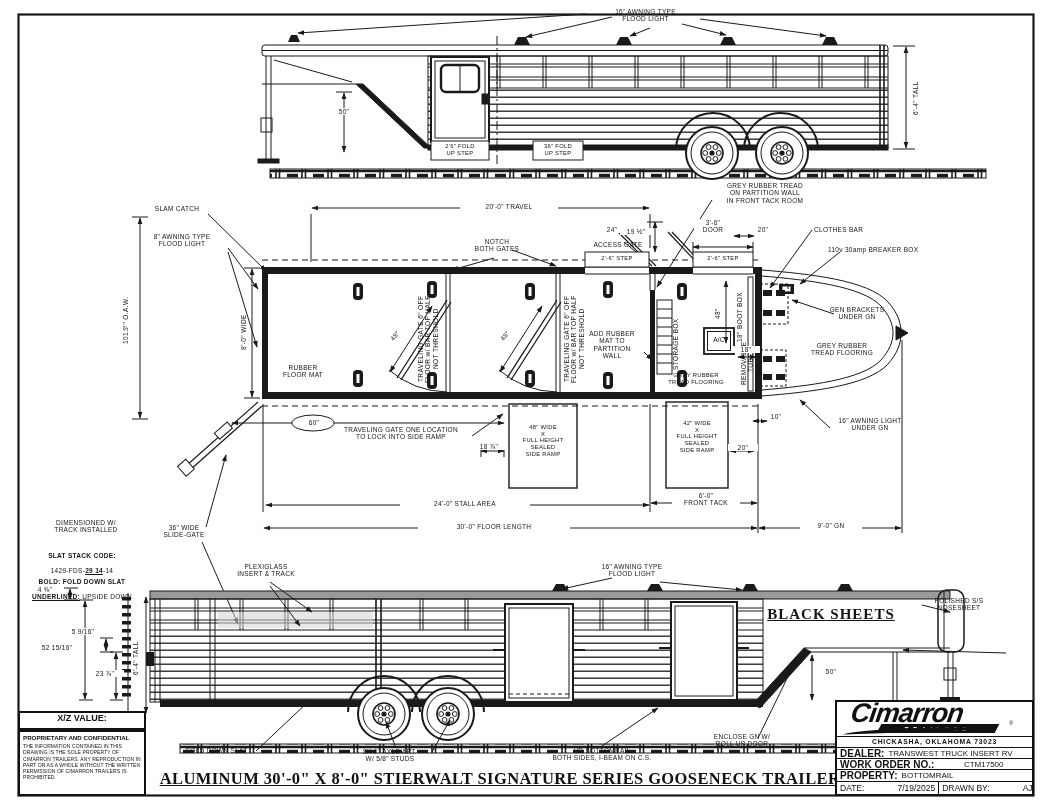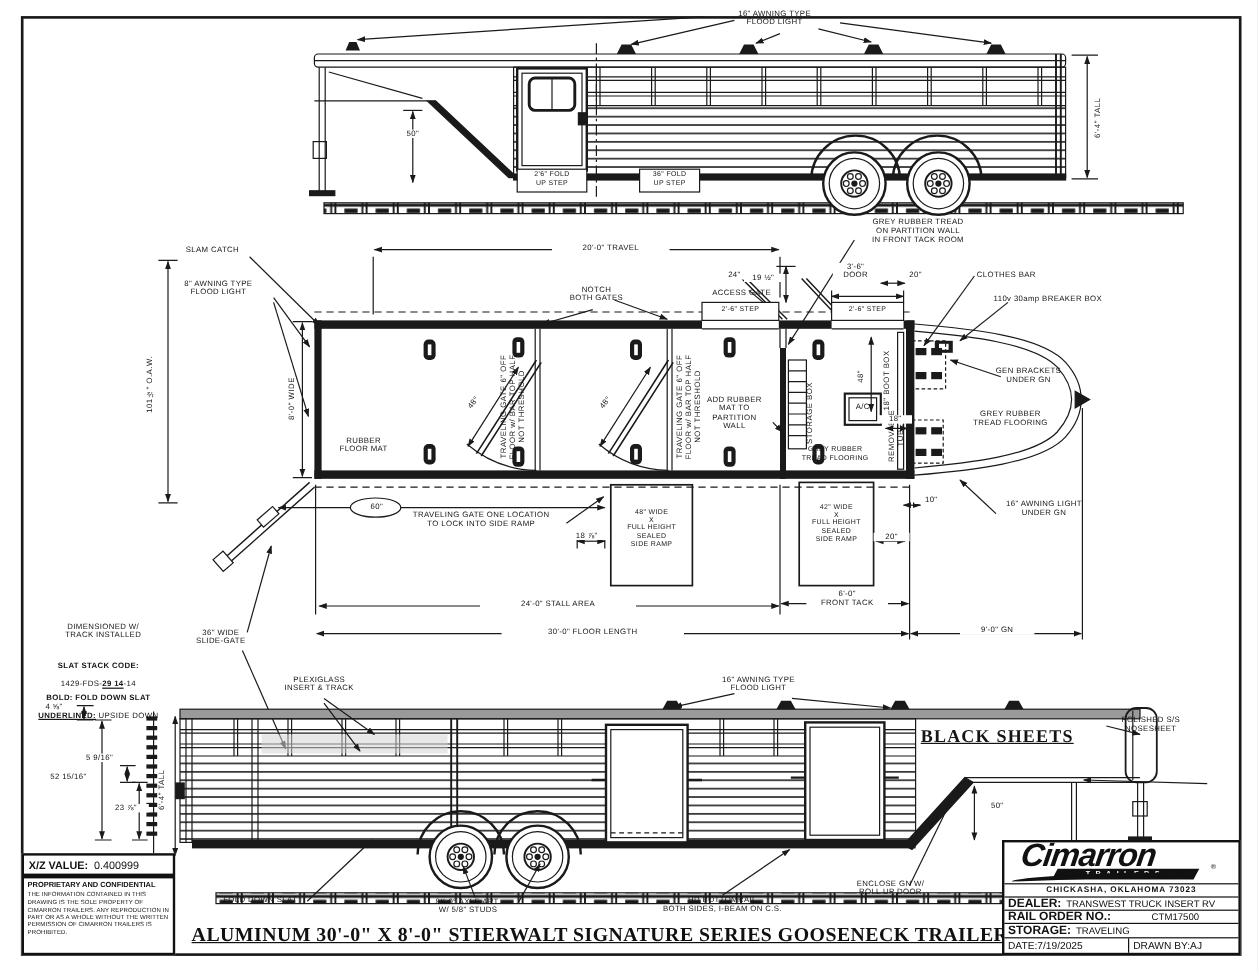--- a/index.html
+++ b/index.html
@@ -9,36 +9,36 @@
   .s{font-size:5.8px;}
   .xs{font-size:5px;letter-spacing:.2px;}
   .b{font-weight:bold;}
   .u{text-decoration:underline;}
   .left{text-align:left;}
   .bg{background:#fff;padding:0 1px;}
   .ang{transform:rotate(-52deg);}
   .vlbl{position:absolute;writing-mode:vertical-rl;transform:rotate(180deg);font-size:6.5px;line-height:1.15;letter-spacing:.4px;text-align:center;white-space:pre-line;color:#151515;}
   .bs{font-family:"Liberation Serif",serif;font-weight:bold;font-size:15px;letter-spacing:1px;white-space:nowrap;text-decoration:underline;}
   .sheet-title{position:absolute;left:150px;top:769px;width:700px;text-align:center;font-family:"Liberation Serif",serif;font-weight:bold;font-size:16.5px;letter-spacing:.4px;text-decoration:underline;white-space:nowrap;}
-  .xz{position:absolute;left:18px;top:711px;width:128px;height:19px;border:2px solid #111;display:flex;align-items:center;gap:5px;padding:0 4px;font-size:9px;box-sizing:border-box;background:#fff;}
+  .xz{position:absolute;left:18px;top:711px;width:128px;height:19px;border:2px solid #111;display:flex;align-items:center;gap:5px;padding:0 4px;font-size:9px;box-sizing:border-box;background:#fff;flex-direction:column;}
   .prop{position:absolute;left:18px;top:730px;width:128px;height:66px;border:2px solid #111;box-sizing:border-box;padding:2px 3px;background:#fff;}
   .prop .ph{font-size:6.2px;font-weight:bold;margin-bottom:2px;}
   .prop .pb{font-size:5px;line-height:1.25;letter-spacing:.1px;}
   .tblock{position:absolute;left:835px;top:700px;width:199px;height:96px;border:2px solid #111;box-sizing:border-box;background:#fff;display:flex;flex-direction:column;}
   .tb-logo{position:relative;height:34px;overflow:hidden;}
   .tb-brand{position:absolute;left:14px;top:-4px;font-weight:bold;font-style:italic;font-size:27px;letter-spacing:-1px;transform:skewX(-8deg);white-space:nowrap;}
   .tb-reg{position:absolute;left:172px;top:18px;font-size:6px;}
   .tb-sub-bar{position:absolute;left:42px;top:22px;width:118px;height:9px;background:#111;transform:skewX(-28deg);display:flex;align-items:center;justify-content:center;}
   .tb-sub-bar span{color:#fff;font-size:6px;font-weight:bold;letter-spacing:4.5px;transform:skewX(28deg);}
   .tb-swoosh{position:absolute;left:6px;top:26px;width:150px;height:4px;background:#111;border-radius:50%/100% 100% 0 0;transform:rotate(-2deg);}
   .tb-city{height:10px;font-size:6.8px;font-weight:bold;text-align:center;letter-spacing:.8px;border-top:1.5px solid #111;line-height:10px;}
   .tb-row{display:flex;align-items:center;border-top:1.5px solid #111;font-size:8px;padding:0 3px;flex:1;white-space:nowrap;overflow:hidden;}
   .tb-row .k{font-weight:bold;margin-right:4px;font-size:10px;}
   .tb-split{display:flex;border-top:1.5px solid #111;flex:1.2;}
-  .tb-cell{display:flex;align-items:center;padding:0 3px;font-size:8.5px;white-space:nowrap;}
+  .tb-cell{display:flex;align-items:center;padding:0 3px;font-size:8.5px;white-space:nowrap;gap:33px;}
   .tb-cell.cl{flex:1.15;}
   .tb-cell.cr{flex:1;border-left:1.5px solid #111;align-items:center;}
 </style>
 </head>
 <body>
 
 <div class="sheet">
 
 <svg width="1048" height="810" viewBox="0 0 1048 810">
   <defs>
@@ -428,26 +428,26 @@
           <span>TRAILERS</span>
         </div>
     <div class="tb-swoosh"></div>
   </div>
   <div class="tb-city">CHICKASHA, OKLAHOMA 73023</div>
   <div class="tb-row">
     <span class="k">DEALER:</span>
     <span>TRANSWEST TRUCK INSERT RV</span>
   </div>
   <div class="tb-row">
-    <span class="k">RAIL ORDER NO.:</span>
+    <span class="k">WORK ORDER NO.:</span>
     <span style="margin:0 auto">CTM17500</span>
   </div>
   <div class="tb-row">
-    <span class="k">STORAGE:</span>
-    <span>TRAVELING</span>
+    <span class="k">PROPERTY:</span>
+    <span>BOTTOMRAIL</span>
   </div>
   <div class="tb-split">
     <div class="tb-cell cl">
       <span class="k">DATE:</span>
       <span>7/19/2025</span>
     </div>
     <div class="tb-cell cr">
       <span class="k">DRAWN BY:</span>
       <span>AJ</span>
     </div>

